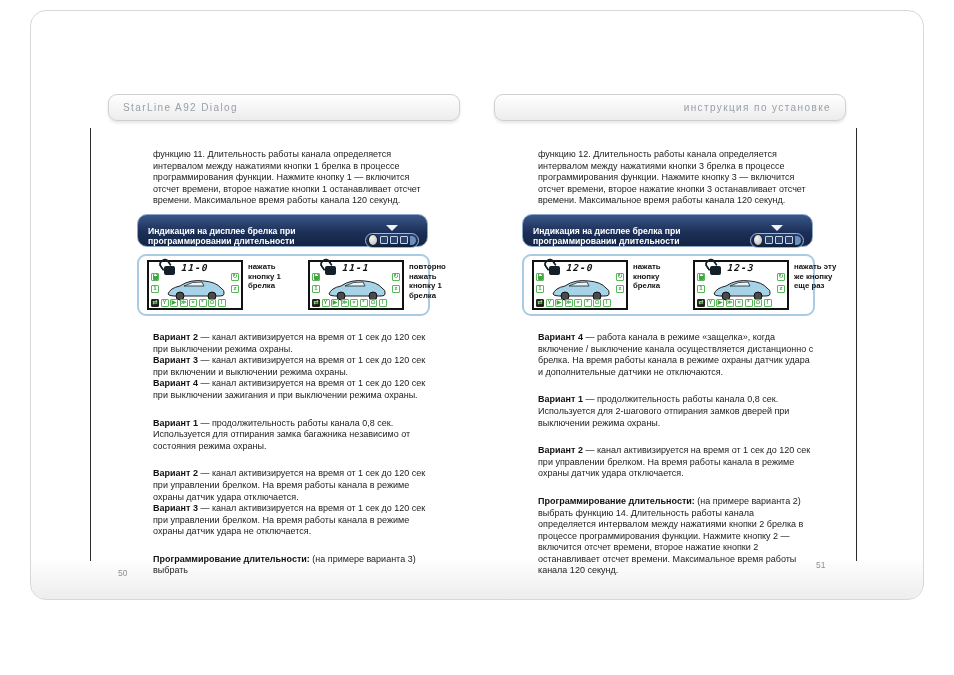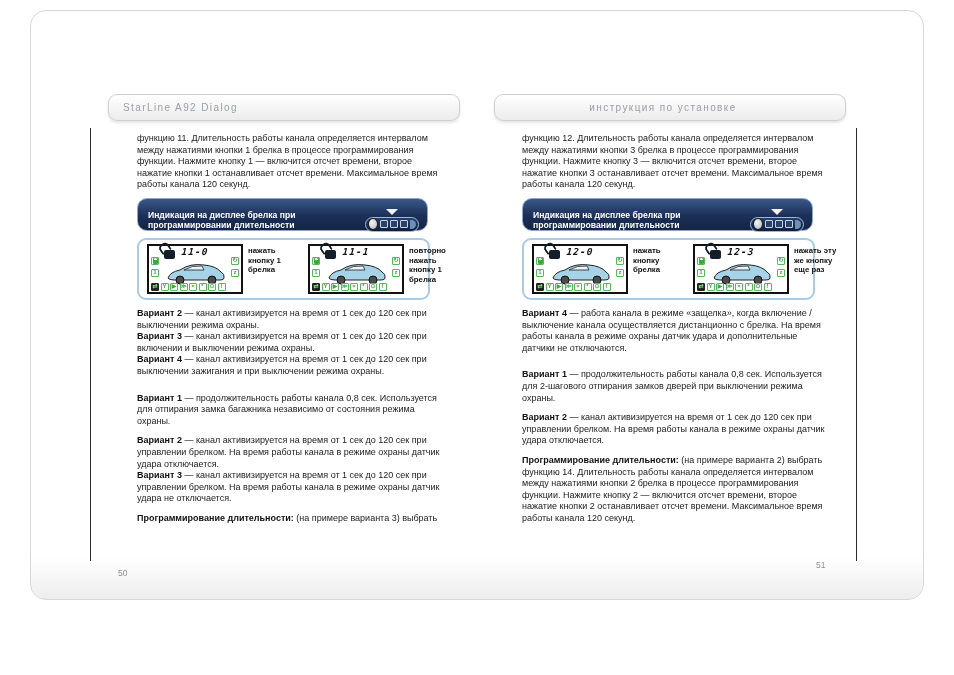--- a/index.html
+++ b/index.html
@@ -9,26 +9,26 @@
           border:1px solid #d8d8d8;border-radius:16px;background:#fff;}
   .outer-frame .bottom-shade{position:absolute;left:0;right:0;bottom:0;height:42px;
           border-radius:0 0 16px 16px;
           background:linear-gradient(180deg,rgba(0,0,0,0) 0%,rgba(0,0,0,0.07) 100%);}
   .page-tab{position:absolute;top:94px;width:352px;height:27px;box-sizing:border-box;
           border:1px solid #d0d0d0;border-radius:9px;
           background:linear-gradient(180deg,#ffffff 0%,#ececec 100%);
           box-shadow:0 2px 3px rgba(0,0,0,0.10);
           display:flex;align-items:center;font-size:10px;letter-spacing:1.4px;color:#9aa0a8;}
   .tab-left{left:108px;padding-left:14px;}
-  .tab-right{left:494px;justify-content:center;padding-right:14px;}
+  .tab-right{left:494px;justify-content:flex-end;padding-right:14px;}
   .trim{position:absolute;top:128px;width:1px;height:433px;background:#2a2a2a;}
   .trim-l{left:90px;} .trim-r{left:856px;}
   .col{position:absolute;top:133px;width:308px;font-size:9px;line-height:11.6px;}
   .col-left{left:137px;} .col-right{left:522px;}
-  p{margin:0;}
+  p{margin:16px;}
   .intro{margin-bottom:7px;}
   .para{margin-bottom:8px;}
   .para b, .group b{color:#111;}
   .group{margin-bottom:15px;}
   .func-heading{font-weight:bold;font-size:9.5px;line-height:11.8px;margin-bottom:8px;color:#111;}
   .func-heading .blue{color:#1a6bbf;}
   .pagenum{position:absolute;top:560px;font-size:8.5px;color:#8f8f8f;}
   .pn-l{left:118px;margin-top:8px;} .pn-r{left:816px;}
 
   

